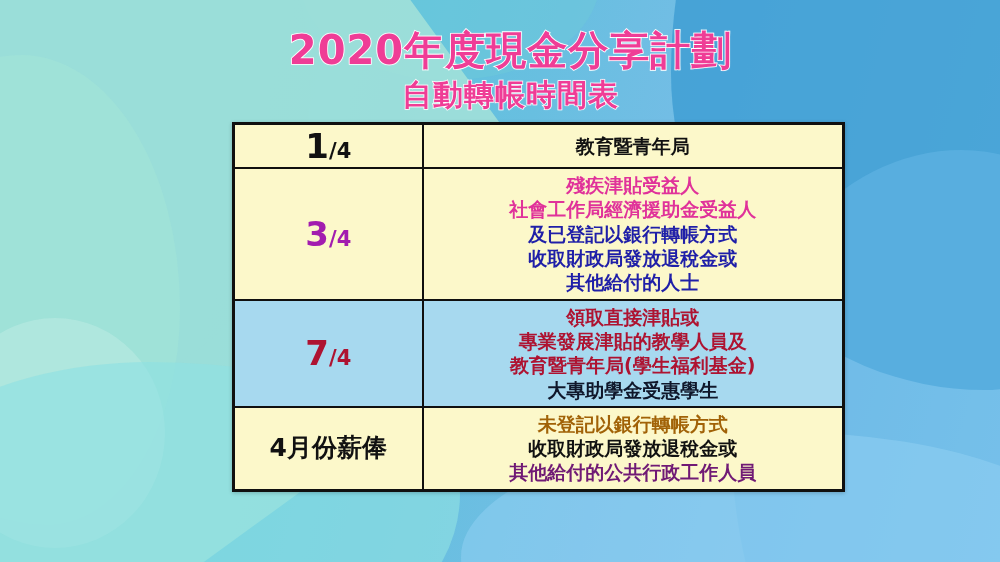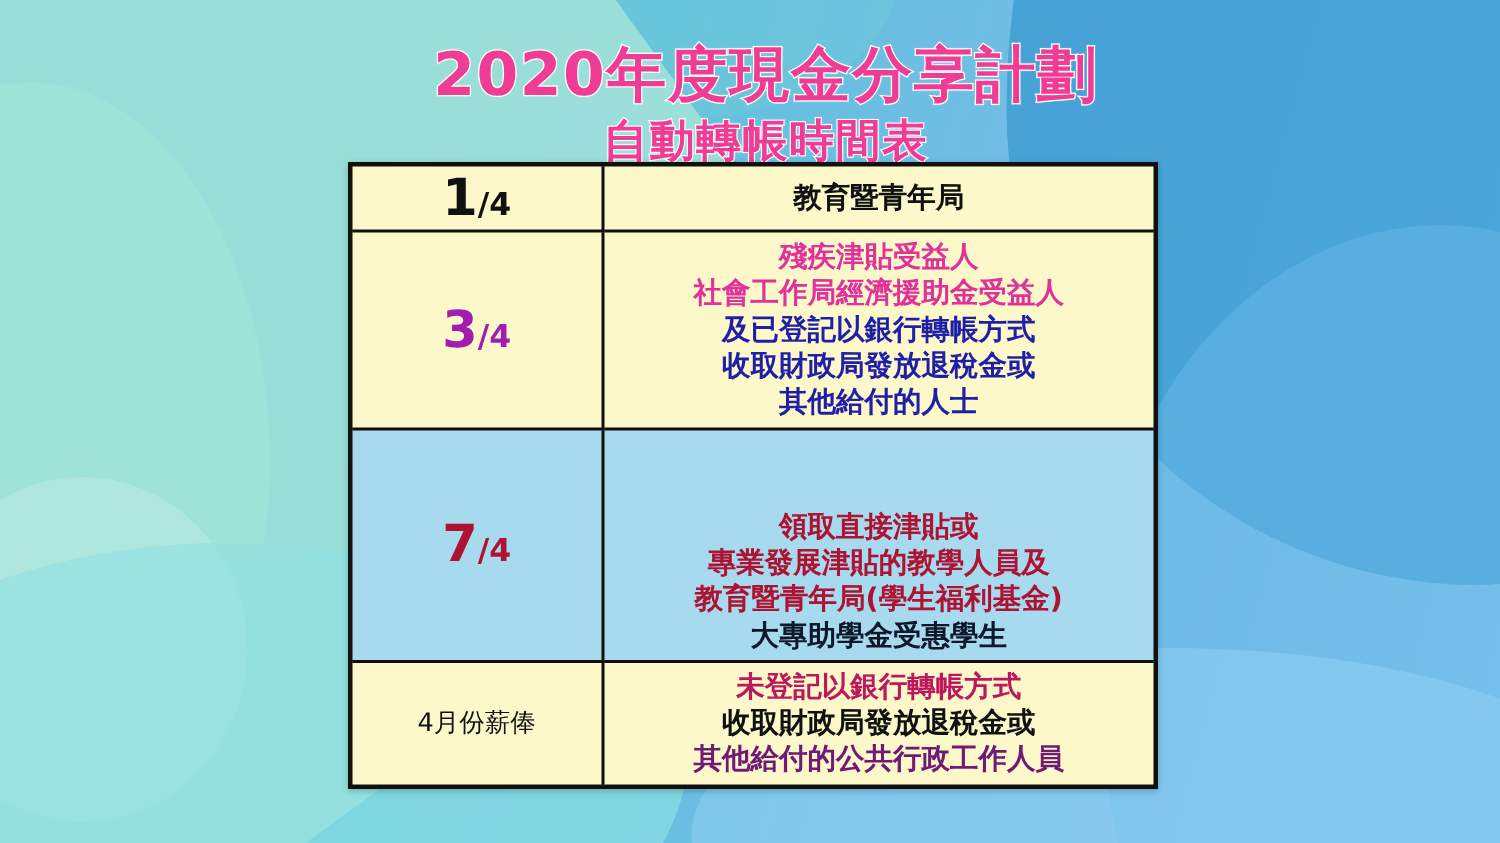--- a/index.html
+++ b/index.html
@@ -126,22 +126,22 @@
     paint-order: stroke fill;
     text-shadow: 0 0 1px #ffffff, 0 0 2px rgba(255,255,255,.7);
     line-height: 1.25;
     margin: 4px 0 0 0;
   }
 
   
   .schedule-table {
     position: absolute;
     left: 232px;
-    top: 108px;
-    width: 540px;
+    top: 122px;
+    width: 613px;
     border-collapse: collapse;
     border: 3px solid #10100f;
     z-index: 6;
     box-shadow: 0 1px 4px rgba(0,0,0,.22);
   }
   .schedule-table td {
     border: 2px solid #10100f;
     padding: 4px 6px;
     vertical-align: middle;
     text-align: center;
@@ -164,22 +164,22 @@
   }
   .date-frac .num {
     font-size: 34px;
     font-weight: 700;
   }
   .date-frac .den {
     font-size: 21px;
     font-weight: 700;
   }
   .date-plain {
-    font-size: 17px;
-    font-weight: 400;
+    font-size: 25px;
+    font-weight: 700;
     line-height: 1.2;
   }
 
   
   .desc {
     font-size: 19px;
     font-weight: 700;
     line-height: 1.28;
   }
   .desc .line { display: block; }
@@ -225,32 +225,32 @@
               <span class="line" style="color: rgb(31, 31, 168);">及已登記以銀行轉帳方式</span>
               <span class="line" style="color: rgb(31, 31, 168);">收取財政局發放退稅金或</span>
               <span class="line" style="color: rgb(31, 31, 168);">其他給付的人士</span>
             </div>
           </td>
         </tr>
         <tr class="row-blue">
           <td class="col-date"><span class="date-frac" style="color: rgb(174, 19, 49);"><span class="num">7</span><span class="den">/4</span></span></td>
           <td class="col-desc">
             <div class="desc">
-              <span class="line" style="color: rgb(174, 19, 49); margin-top: 48px;">領取直接津貼或</span>
+              <span class="line" style="color: rgb(174, 19, 49);">領取直接津貼或</span>
               <span class="line" style="color: rgb(174, 19, 49);">專業發展津貼的教學人員及</span>
               <span class="line" style="color: rgb(174, 19, 49);">教育暨青年局(學生福利基金)</span>
               <span class="line" style="color: #0f172a;">大專助學金受惠學生</span>
             </div>
           </td>
         </tr>
         <tr class="row-cream">
           <td class="col-date"><span class="date-plain" style="color: rgb(17, 17, 17);">4月份薪俸</span></td>
           <td class="col-desc">
             <div class="desc">
-              <span class="line" style="color: #be185d;">未登記以銀行轉帳方式</span>
+              <span class="line" style="color: #a16207;">未登記以銀行轉帳方式</span>
               <span class="line" style="color: rgb(17, 17, 17);">收取財政局發放退稅金或</span>
               <span class="line" style="color: #701a75;">其他給付的公共行政工作人員</span>
             </div>
           </td>
         </tr>
       </tbody>
   </table>
 
 </div>
 

